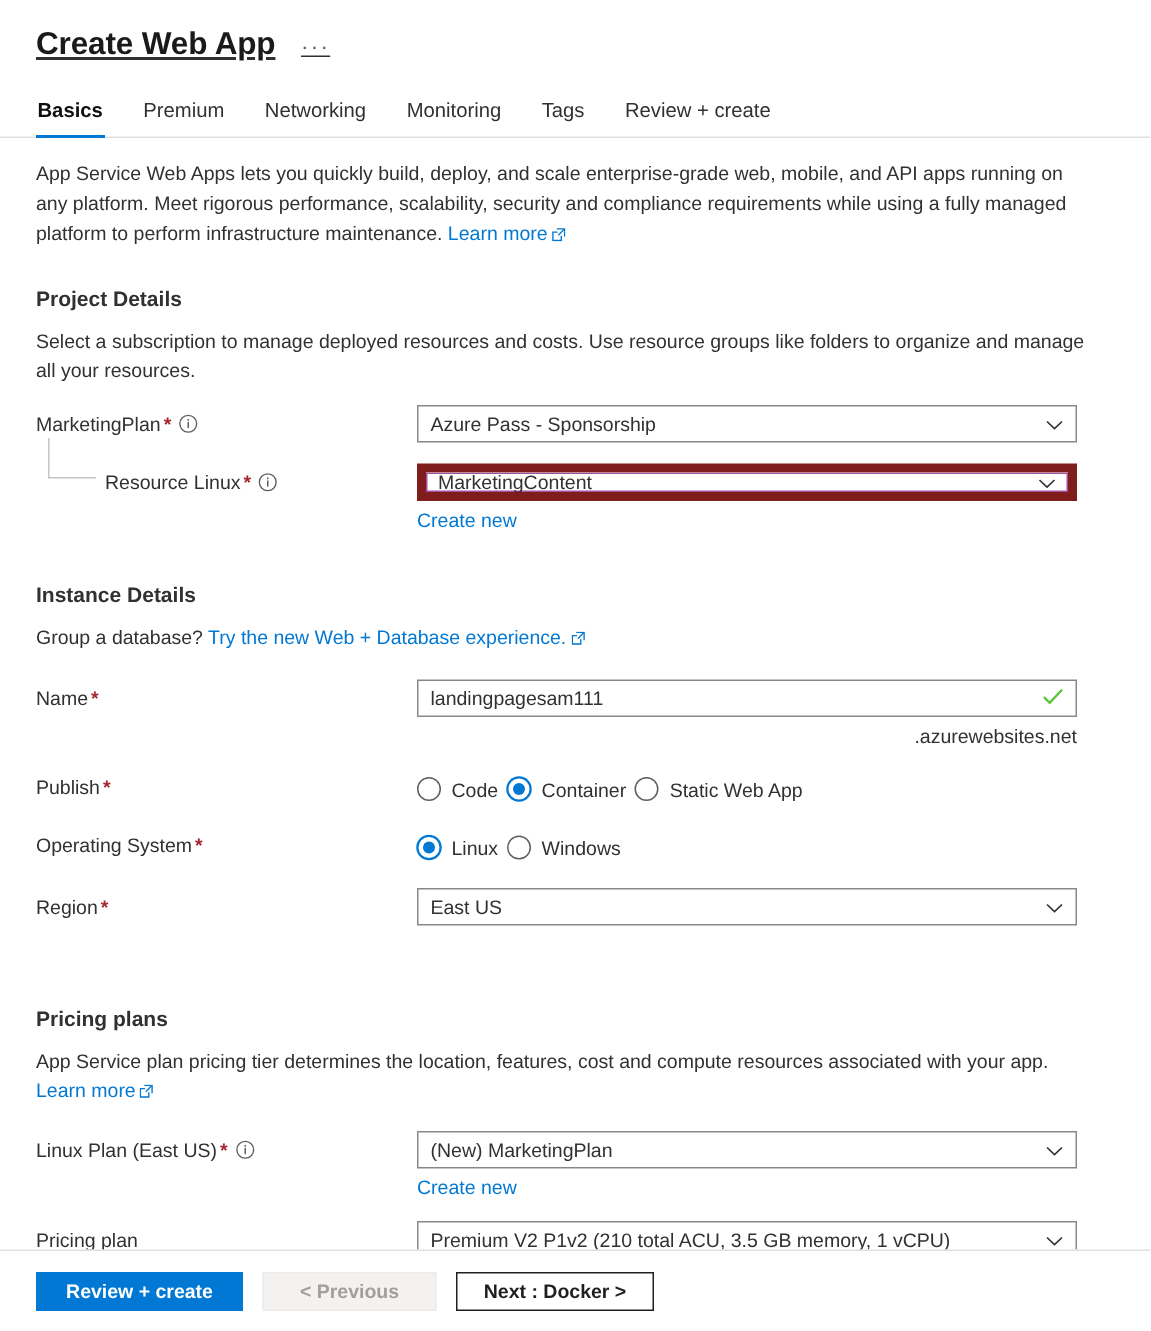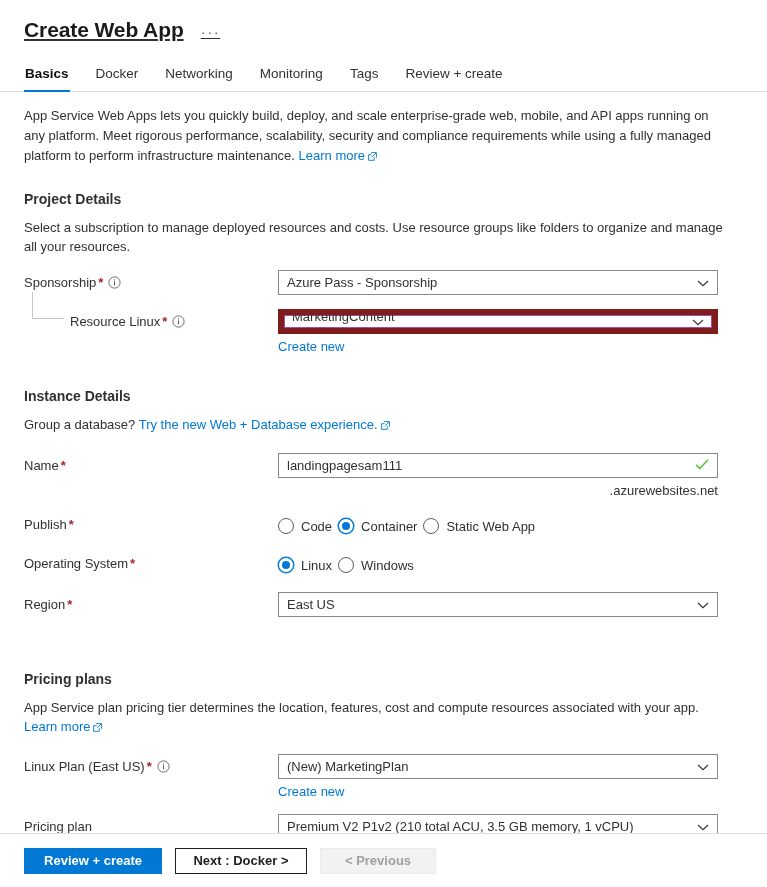--- a/index.html
+++ b/index.html
@@ -164,21 +164,21 @@
   }
 
   
   .select, .textbox {
     position: relative;
     width: 440px;
     height: 25px;
     border: 1px solid #8a8886;
     background: #ffffff;
     display: flex;
-    align-items: flex-end;
+    align-items: center;
     padding: 0 26px 0 8px;
     font-size: 13px;
     color: #323130;
     cursor: pointer;
     line-height: 23px;
     white-space: nowrap;
     overflow: hidden;
   }
   .select.highlight {
     border: 6px solid #7f1d1d;
@@ -304,21 +304,21 @@
 
 <div class="blade-header">
   <div class="title-row">
     <h1 class="blade-title">Create Web App</h1>
     <span class="ellipsis-btn">···</span>
   </div>
 </div>
 
 <div class="tabs">
   <div class="tab active">Basics</div>
-  <div class="tab">Docker</div>
+  <div class="tab">Premium</div>
   <div class="tab">Networking</div>
   <div class="tab">Monitoring</div>
   <div class="tab">Tags</div>
   <div class="tab">Review + create</div>
 </div>
 
 <div class="content">
 
   <p class="intro">
     <span>App Service Web Apps lets you quickly build, deploy, and scale enterprise-grade web, mobile, and API apps running on any platform. Meet rigorous performance, scalability, security and compliance requirements while using a fully managed platform to perform infrastructure maintenance.</span>
@@ -327,21 +327,21 @@
           <path d="M8.1 0.9L4.2 4.8" fill="none" stroke="#0078d4" stroke-width="0.9"></path>
           <path d="M6.2 5.2v3.1H0.6V2.7h3.1" fill="none" stroke="#0078d4" stroke-width="0.9"></path>
         </svg></span>
   </p>
 
   <h3 class="section">Project Details</h3>
   <p class="section-desc">Select a subscription to manage deployed resources and costs. Use resource groups like folders to organize and manage all your resources.</p>
 
   <div class="form-row">
     <div class="label-col">
-      <span>Sponsorship</span><span class="req">*</span><span class="info-icon"><svg width="13" height="13" viewBox="0 0 13 13">
+      <span>MarketingPlan</span><span class="req">*</span><span class="info-icon"><svg width="13" height="13" viewBox="0 0 13 13">
             <circle cx="6.5" cy="6.5" r="5.6" fill="none" stroke="#605e5c" stroke-width="0.9"></circle>
             <rect x="6" y="5.3" width="1" height="4.1" fill="#605e5c"></rect>
             <rect x="6" y="3.3" width="1" height="1.2" fill="#605e5c"></rect>
           </svg></span>
     </div>
     <div class="field-col">
       <div class="select">
         <span>Azure Pass - Sponsorship</span>
         <span class="chev"><svg width="12" height="8" viewBox="0 0 12 8">
               <path d="M1 1.5L6 6.2L11 1.5" fill="none" stroke="#323130" stroke-width="1.1"></path>
@@ -498,15 +498,15 @@
       <div class="sub-link">
         <a class="link">Explore pricing plans</a>
       </div>
     </div>
   </div>
 
 </div>
 
 <div class="footer">
   <button class="btn primary">Review + create</button>
+  <button class="btn disabled">&lt; Previous</button>
   <button class="btn outline">Next : Docker &gt;</button>
-  <button class="btn disabled">&lt; Previous</button>
 </div>
 
 </body></html>

